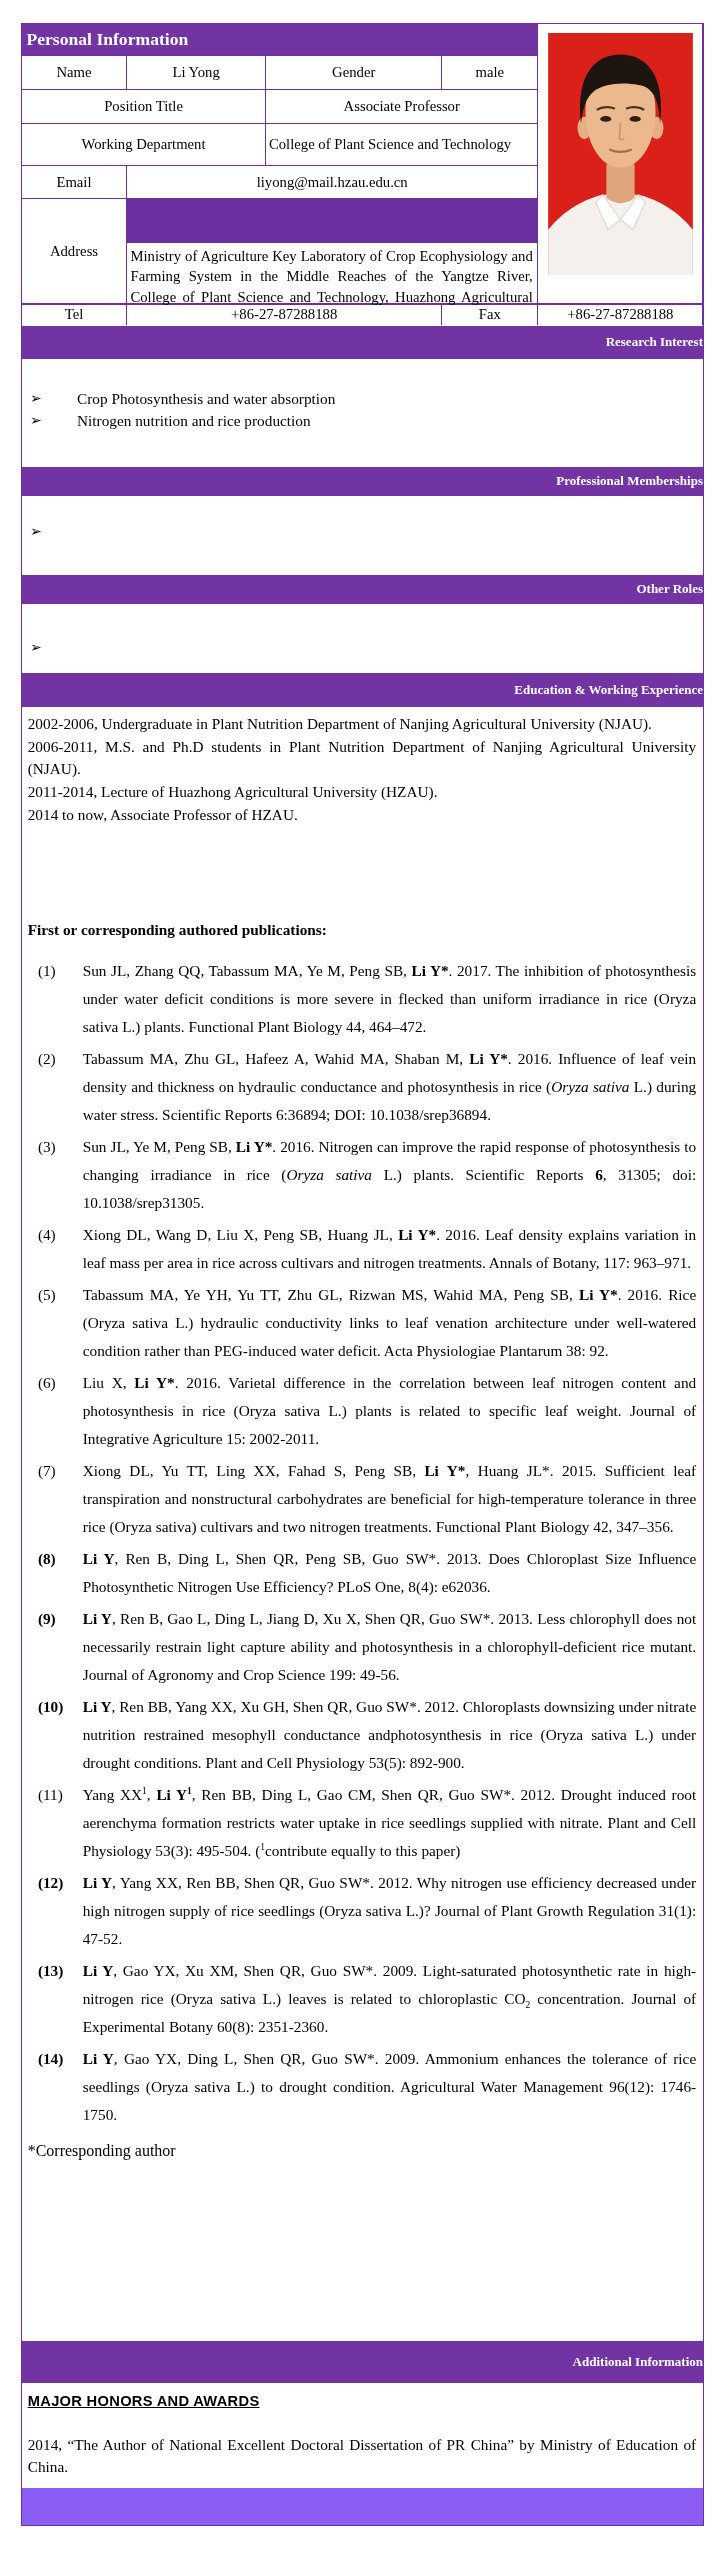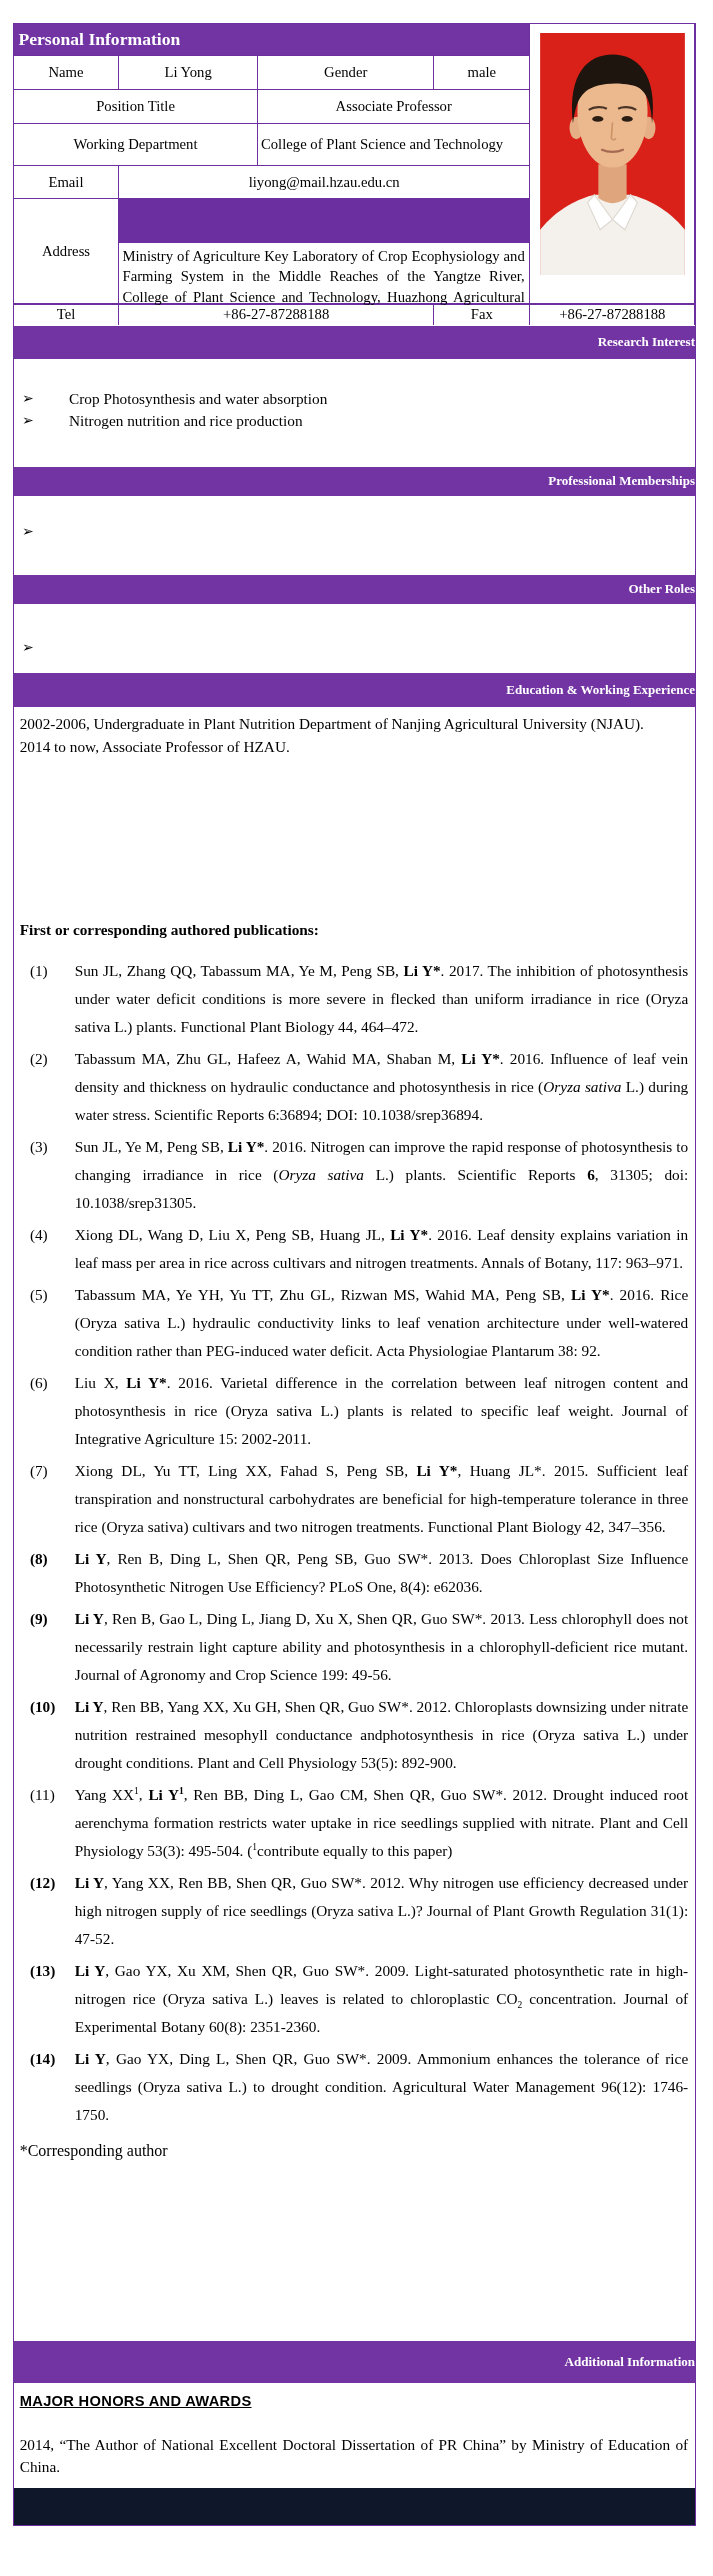--- a/index.html
+++ b/index.html
@@ -2,23 +2,23 @@
 <html style="font-size:9px"><head>
 <meta charset="utf-8">
 <style>
   * { box-sizing: border-box; margin: 0; padding: 0; }
   html, body { background: #ffffff; }
   body {
     width: 713px; height: 2576px; position: relative;
     font-family: "Liberation Serif", serif; color: #000;
   }
   .page-box {
-    position: absolute; left: 13px; top: 23px;
+    position: absolute; left: 21px; top: 23px;
     width: 683px; height: 2503px;
-    border: 1.1px solid #6b2fa0; background: #0f172a;
+    border: 1.1px solid #6b2fa0; background: #8b5cf6;
   }
   
   .pi-grid {
     display: grid;
     grid-template-columns: 104px 138px 175px 95px 164px;
     grid-template-rows: 31px 33px 33px 41px 32px 104px 20px;
     gap: 1.1px; background: #6b2fa0; width: 681px;
   }
   .cell { background: #fff; display: flex; align-items: center; justify-content: center; font-size: 14.7px; line-height: 1.3; }
   .hdr-cell {
@@ -156,20 +156,22 @@
       <span class="arrow">➢</span>
       <span></span>
     </div>
   </div>
 
   <div class="sec-hdr h-edu">
     <span>Education &amp; Working  Experience</span>
   </div>
   <div class="sec-content c-edu">
     <p class="edu-p">2002-2006, Undergraduate in Plant Nutrition Department of Nanjing Agricultural University (NJAU).</p>
+    <p class="edu-p">2006-2011, M.S. and Ph.D students in Plant Nutrition Department of Nanjing Agricultural University (NJAU).</p>
+    <p class="edu-p">2011-2014, Lecture of Huazhong Agricultural University (HZAU).</p>
     <p class="edu-p">2014 to now, Associate Professor of HZAU.</p>
   </div>
 
   <div class="sec-content c-pub">
     <div class="pub-intro">First or corresponding authored publications:</div>
 
     <div class="pub-item">
       <span class="pub-num"><span>(1)</span></span>
       <span><span>Sun JL, Zhang QQ, Tabassum MA, Ye M, Peng SB, </span><span class="b">Li Y*</span><span>. 2017. The inhibition of photosynthesis under water deficit conditions is more severe in flecked than uniform irradiance in rice (Oryza sativa L.) plants. Functional Plant Biology 44, 464–472.</span></span>
     </div>

